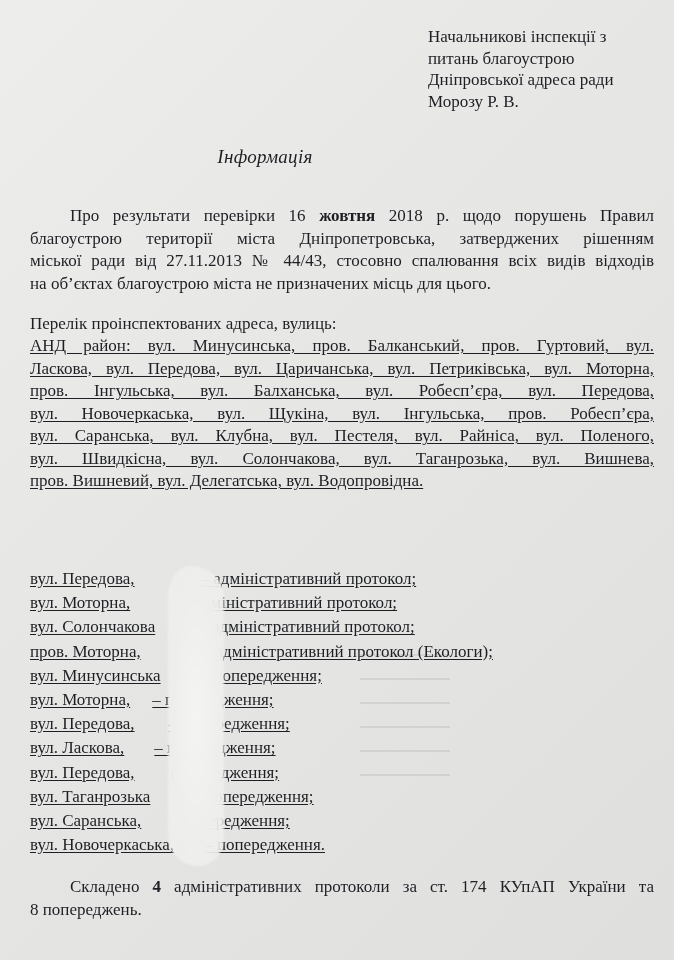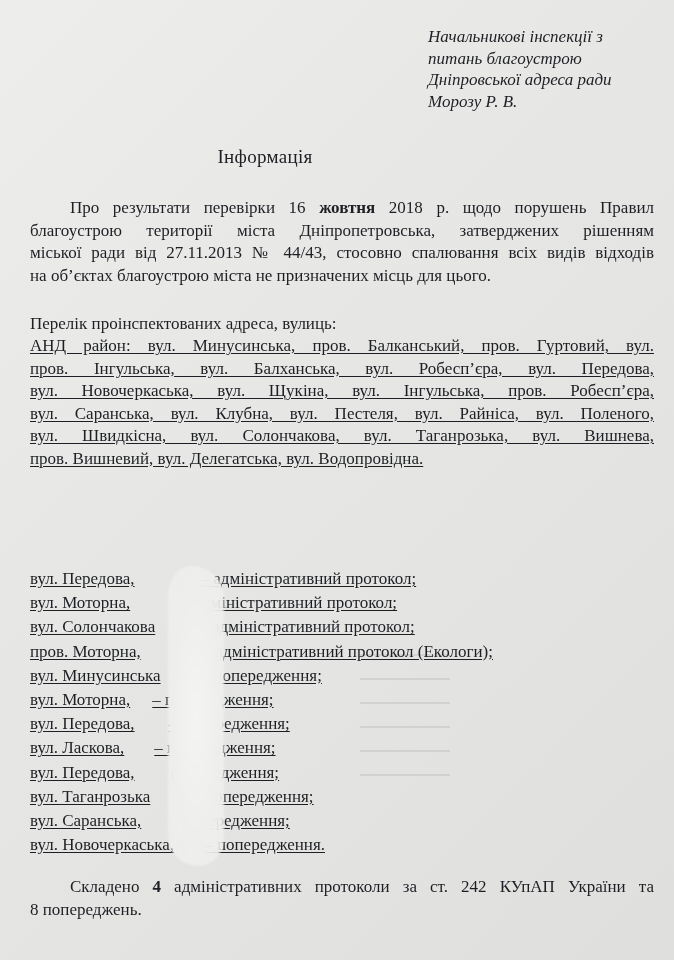--- a/index.html
+++ b/index.html
@@ -8,33 +8,34 @@
     background: linear-gradient(135deg, #ededeb 0%, #e6e7e5 45%, #dfe0de 100%);
     font-family: "Liberation Serif", "DejaVu Serif", serif;
     color: #1e1f24;
     position: relative;
   }
   .page { position: absolute; inset: 0; }
   .addressee {
     position: absolute; left: 428px; top: 26px;
     font-size: 17px; line-height: 21.5px;
   }
-  .addressee div { white-space: nowrap; font-style: italic; }
+  .addressee div { white-space: nowrap; }
   .title {
     position: absolute; left: 0; width: 554px; top: 146px;
     text-align: center; font-size: 19px; letter-spacing: 0.3px;
     padding-left: 0; 
+    font-style: italic;
   }
   .title span { position: relative; left: -12px; }
   .para {
     position: absolute; left: 30px; width: 624px;
     font-size: 17px; line-height: 22.5px; text-align: justify;
   }
   .intro { top: 197px; }
-  .intro .indent { padding-left: 40px; }
+  .intro .indent { padding-left: 40px; margin-top: 8px; }
   .line { display: block; white-space: nowrap; text-align: justify; text-align-last: justify; }
   .line.last { text-align-last: left; }
   .streets-head { top: 313px; }
   .streets { top: 335px; }
   .streets .line { text-decoration: underline; text-underline-offset: 2px; }
   .places-head { top: 501px; font-style: italic; }
   .places-head .first { padding-left: 40px; }
   .places {
     position: absolute; left: 30px; top: 567px;
     font-size: 17px; line-height: 24.2px;
@@ -77,20 +78,21 @@
     <span class="line indent"><span>Про результати перевірки 16 </span><b>жовтня</b><span> 2018 р. щодо порушень Правил</span></span>
     <span class="line">благоустрою території міста Дніпропетровська, затверджених рішенням</span>
     <span class="line">міської ради від 27.11.2013 № 44/43, стосовно спалювання всіх видів відходів</span>
     <span class="line last">на об’єктах благоустрою міста не призначених місць для цього.</span>
   </div>
 
   <div class="para streets-head">Перелік проінспектованих адреса, вулиць:</div>
 
   <div class="para streets">
     <span class="line">АНД район: вул. Минусинська, пров. Балканський, пров. Гуртовий, вул.</span>
+    <span class="line">Ласкова, вул. Передова, вул. Царичанська, вул. Петриківська, вул. Моторна,</span>
     <span class="line">пров. Інгульська, вул. Балханська, вул. Робесп’єра, вул. Передова,</span>
     <span class="line">вул. Новочеркаська, вул. Щукіна, вул. Інгульська, пров. Робесп’єра,</span>
     <span class="line">вул. Саранська, вул. Клубна, вул. Пестеля, вул. Райніса, вул. Поленого,</span>
     <span class="line">вул. Швидкісна, вул. Солончакова, вул. Таганрозька, вул. Вишнева,</span>
     <span class="line last">пров. Вишневий, вул. Делегатська, вул. Водопровідна.</span>
   </div>
 
   <div class="para places-head">
   </div>
 
@@ -107,17 +109,17 @@
     <div class="place-row"><span class="u">вул. Ласкова,</span><span class="gap" style="width:30px"></span><span class="u">– попередження;</span></div>
     <div class="place-row"><span class="u">вул. Передова,</span><span class="gap" style="width:36px"></span><span class="u">попередження;</span></div>
     <div class="place-row"><span class="u">вул. Таганрозька</span><span class="gap" style="width:42px"></span><span class="u">– попередження;</span></div>
     <div class="place-row"><span class="u">вул. Саранська,</span><span class="gap" style="width:40px"></span><span class="u">попередження;</span></div>
     <div class="place-row"><span class="u">вул. Новочеркаська,</span><span class="gap" style="width:30px"></span><span class="u">– попередження.</span></div>
   </div>
 
   <div class="redaction"></div>
 
   <div class="para summary">
-    <span class="line indent"><span>Складено </span><b>4</b><span> адміністративних протоколи за ст. 242 КУпАП України та</span></span>
+    <span class="line indent"><span>Складено </span><b>4</b><span> адміністративних протоколи за ст. 174 КУпАП України та</span></span>
     <span class="line last">8 попереджень.</span>
   </div>
 
 </div>
 
 </body></html>

